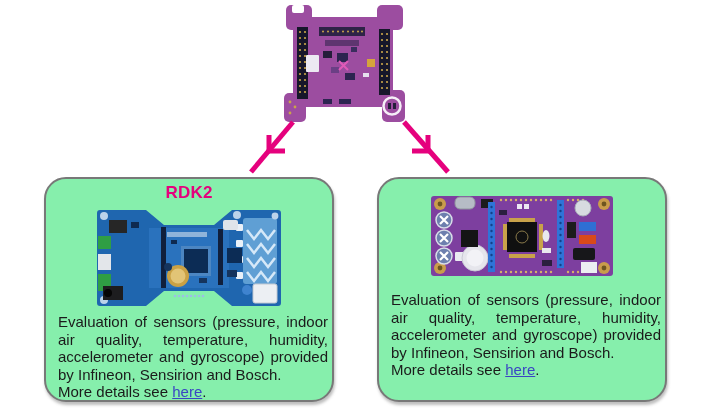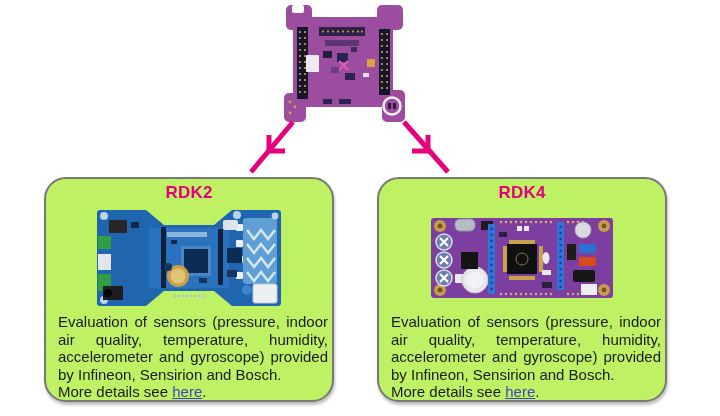--- a/index.html
+++ b/index.html
@@ -5,21 +5,21 @@
   html,body{margin:0;padding:0;background:#ffffff;}
   .stage{
     position:relative;width:720px;height:416px;background:#ffffff;overflow:hidden;
     font-family:"Liberation Sans",sans-serif;
   }
   svg{display:block;}
   .arrows{position:absolute;left:0;top:0;pointer-events:none;}
   .top-board{position:absolute;left:279px;top:3px;}
   .card{
     position:absolute;top:177px;width:290px;height:225px;box-sizing:border-box;
-    background:#bef264;border:2px solid #787878;border-radius:22px;
+    background:#86efac;border:2px solid #787878;border-radius:22px;
     box-shadow:1px 3px 3px rgba(110,110,110,.45);
     padding:3px 0 0 0;
   }
   .card.left{left:44px;}
   .card.right{left:377px;}
   .card-title{
     text-align:center;font-weight:bold;font-size:17px;line-height:22px;
     color:#e5017d;letter-spacing:.2px;
   }
   .board-wrap{height:108px;display:flex;align-items:center;justify-content:center;}
@@ -213,21 +213,20 @@
     <div class="desc">
       <div class="jline">Evaluation of sensors (pressure, indoor</div>
       <div class="jline">air quality, temperature, humidity,</div>
       <div class="jline">accelerometer and gyroscope) provided</div>
       <div class="nline">by Infineon, Sensirion and Bosch.</div>
       <div class="nline"><span>More details see </span><a href="#">here</a><span>.</span></div>
     </div>
   </section>
 
   <section class="card right">
-    <div class="card-title">RDK4</div>
     <div class="board-wrap">
       <svg width="182" height="80" viewBox="0 0 182 80">
         <rect x="0" y="0" width="182" height="80" rx="3" fill="#7d3f9f"></rect>
 
         <g>
           <circle cx="9" cy="8" r="6" fill="#c99c4b"></circle>
             <circle cx="9" cy="8" r="2.4" fill="#6e5520"></circle>
           <circle cx="9" cy="72" r="6" fill="#c99c4b"></circle>
             <circle cx="9" cy="72" r="2.4" fill="#6e5520"></circle>
           <circle cx="173" cy="8" r="6" fill="#c99c4b"></circle>

